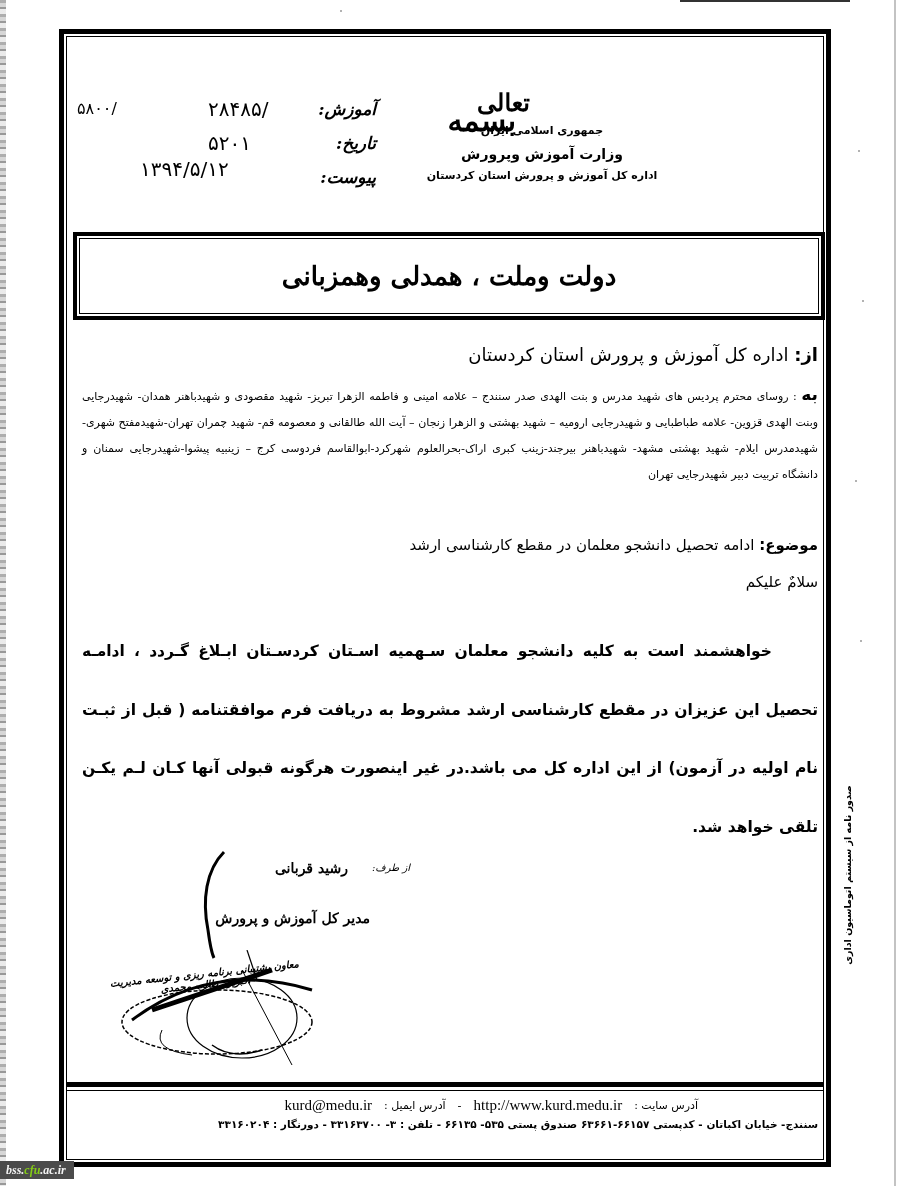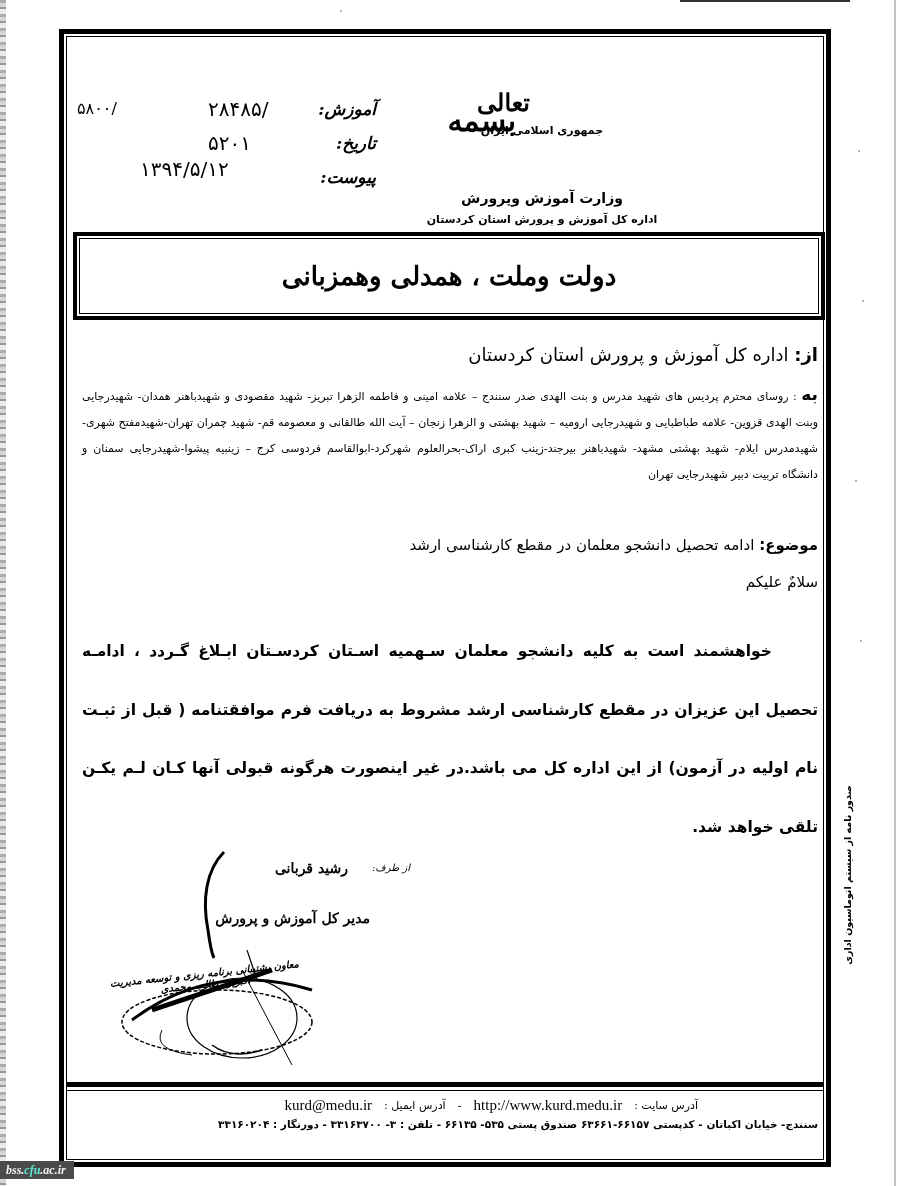--- a/index.html
+++ b/index.html
@@ -12,21 +12,21 @@
   .scan-top-line { position: absolute; left: 680px; top: 0; width: 170px; height: 2px; background: #333; }
 
   .frame-outer { position: absolute; left: 59px; top: 29px; width: 772px; height: 1138px;
     border: 5px solid #000; }
   .frame-inner { position: absolute; left: 66px; top: 36px; width: 758px; height: 1124px;
     border: 1.5px solid #000; }
 
   
   .hdr-org { position: absolute; right: 228px; top: 120px; width: 260px; text-align: center; direction: rtl; }
   .hdr-org .l1 { font-size: 11px; font-weight: bold; line-height: 22px; }
-  .hdr-org .l2 { font-size: 14px; font-weight: bold; line-height: 24px; margin-top: 44px; }
+  .hdr-org .l2 { font-size: 14px; font-weight: bold; line-height: 24px; }
   .hdr-org .l3 { font-size: 11px; font-weight: bold; line-height: 20px; }
 
   .bismillah { position: absolute; left: 432px; top: 88px; width: 92px; height: 70px; direction: rtl; text-align: right;
     font-family: "DejaVu Serif", serif; font-weight: bold; }
   .bismillah .t1 { font-size: 24px; line-height: 30px; position: relative; left: 6px; }
   .bismillah .t2 { font-size: 30px; line-height: 26px; position: relative; left: -8px; top: -10px; }
 
   .meta-labels { position: absolute; left: 316px; top: 92px; width: 60px; direction: rtl; text-align: right;
     font-family: "DejaVu Serif", serif; font-style: italic; font-weight: bold; font-size: 17px; }
   .meta-labels div { height: 34px; line-height: 34px; }
@@ -74,21 +74,21 @@
   .footer-address { position: absolute; left: 82px; top: 1118px; width: 736px; direction: rtl; text-align: right;
     font-size: 10.5px; font-weight: bold; white-space: nowrap; }
 
   .side-note { position: absolute; left: 837px; top: 775px; width: 20px; height: 200px; }
   .side-note span { position: absolute; left: 50%; top: 50%; transform: translate(-50%,-50%) rotate(-90deg);
     white-space: nowrap; font-size: 9.5px; font-weight: bold; direction: rtl; }
 
   .watermark { position: absolute; left: 0; top: 1161px; width: 74px; height: 18px; background: #4b4b4b;
     color: #f2f2f2; font-family: "Liberation Serif", serif; font-style: italic; font-weight: bold; font-size: 12px;
     line-height: 18px; padding-left: 6px; }
-  .watermark .acc { color: #5eead4; }
+  .watermark .acc { color: #84cc16; }
 
   .speck { position: absolute; width: 2px; height: 2px; background: #999; border-radius: 1px; }
 </style>
 </head>
 <body>
 
 <div class="scan-edge-left"></div>
 <div class="scan-edge-right"></div>
 <div class="scan-top-line"></div>
 

